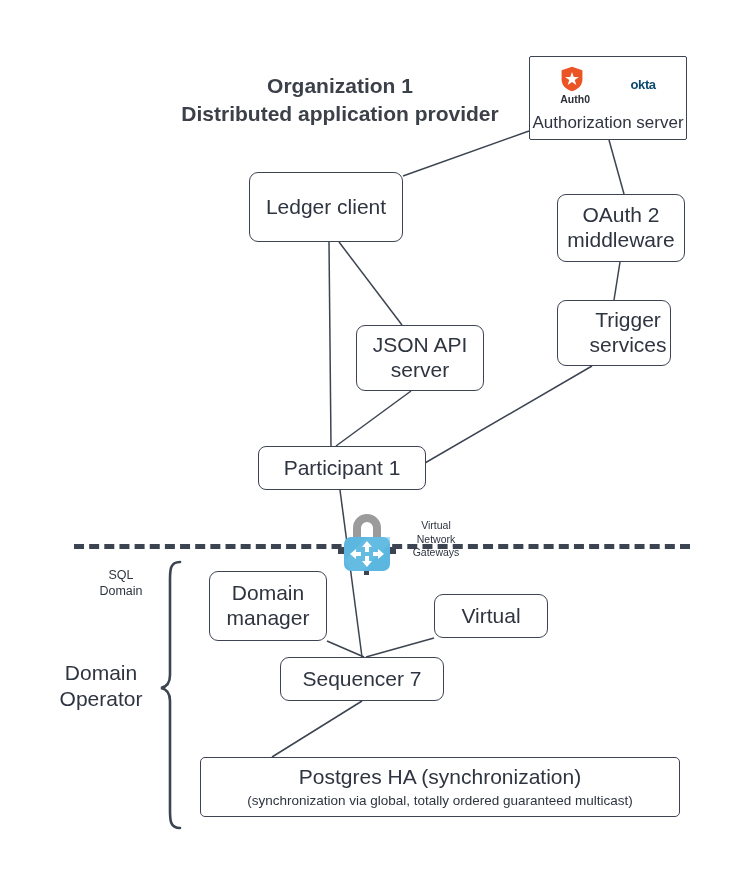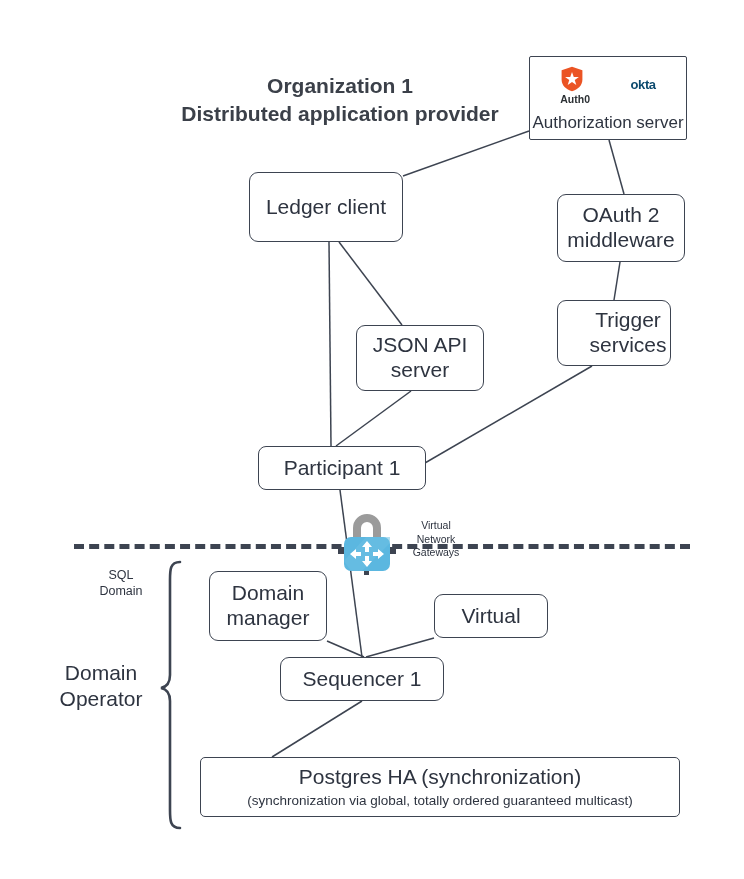--- a/index.html
+++ b/index.html
@@ -272,21 +272,21 @@
   <div class="node" id="domain-manager">
     <span class="ln">Domain</span>
     <span class="ln">manager</span>
   </div>
 
   <div class="node" id="mediator">
     <span class="ln">Virtual</span>
   </div>
 
   <div class="node" id="sequencer1">
-    <span class="ln">Sequencer 1</span>
+    <span class="ln">Sequencer 7</span>
   </div>
 
   <div class="node" id="postgres-ha">
     <span class="ln main">Postgres HA (synchronization)</span>
     <span class="ln sub">(synchronization via global, totally ordered guaranteed multicast)</span>
   </div>
 
 </div>
 
 </body></html>

